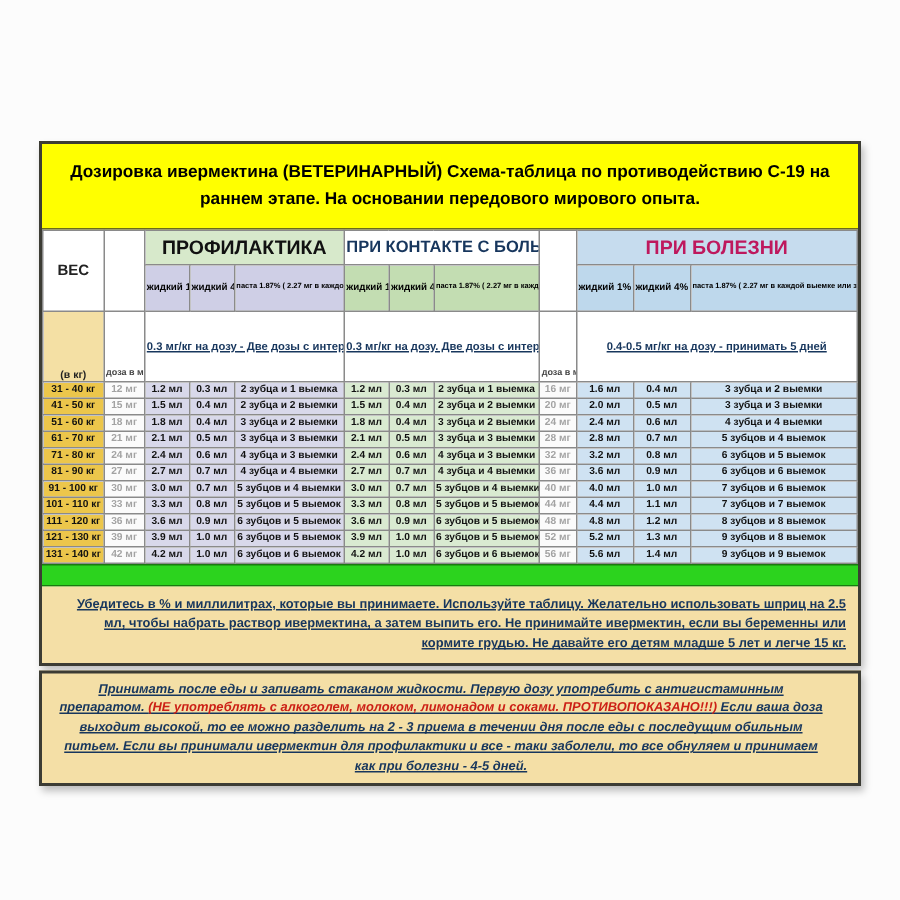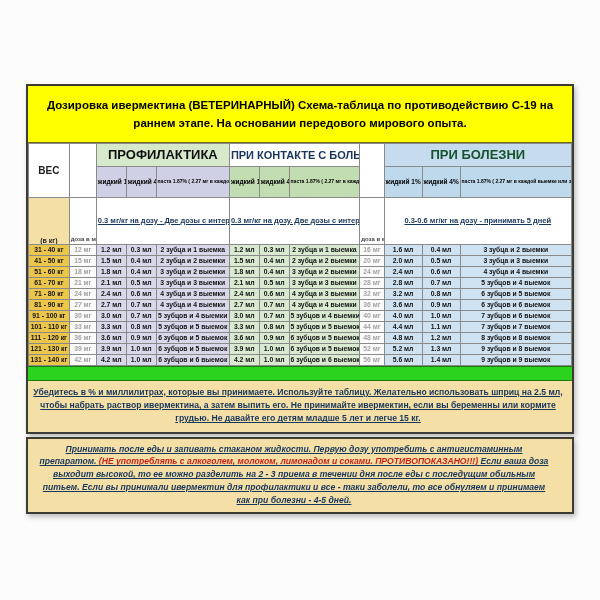--- a/index.html
+++ b/index.html
@@ -3,21 +3,21 @@
 <meta charset="utf-8">
 <style>
   html,body{margin:0;padding:0;}
   body{
     width:600px;height:600px;
     background:#fcfcfc;
     font-family:"Liberation Sans", sans-serif;
     position:relative;
     overflow:hidden;
   }
-  .sheet-wrap{position:absolute;left:26px;top:84px;width:548px;}
+  .sheet-wrap{position:absolute;left:26px;top:94px;width:548px;}
   .sheet{
     border:2px solid #3c3c34;
     box-shadow:2px 3px 5px rgba(0,0,0,0.25);
     background:#fff;
   }
   .title-bar{
     background:#ffff00;
     color:#000;
     font-weight:bold;
     font-size:11.5px;
@@ -35,21 +35,21 @@
     border:1px solid #8a8a8a;
     padding:0 1px;
     text-align:center;
     overflow:hidden;
     white-space:nowrap;
   }
   
   .sec-title{font-size:13px;font-weight:bold;height:22px;}
   .sec-proph{background:#d7e9cb;color:#111;margin-left:25px;}
   .sec-contact{background:#ffffff;color:#17365d;font-size:11px;}
-  .sec-illness{background:#c6dcee;color:#14532d;}
+  .sec-illness{background:#c6dcee;color:#be185d;}
   
   .sub{font-size:6.5px;font-weight:bold;line-height:1.15;height:30px;white-space:normal;}
   .sub-paste{font-size:5px;}
   .bg-lav{background:#cfcfe6;}
   .bg-grn{background:#c3ddb2;}
   .bg-blu{background:#bed8ec;}
   .bg-white{background:#ffffff;}
   .ves-cell{background:#ffffff;font-size:10px;font-weight:bold;color:#222;}
   
   .instr{
@@ -77,23 +77,23 @@
     background:#2cd31e;
     border-top:1px solid #1a7a10;
     border-bottom:1px solid #1a7a10;
   }
   .note1{
     background:#f4dfa6;
     color:#17365d;
     font-size:8.6px;
     font-weight:bold;
     text-decoration:underline;
-    text-align:center;
+    text-align:right;
     line-height:1.55;
-    padding:5px 8px 6px 4px;
+    padding:5px 8px 6px 20px;
   }
   .note2{
     margin-top:3px;
     border:2px solid #3c3c34;
     box-shadow:2px 3px 5px rgba(0,0,0,0.25);
     background:#f4dfa6;
     color:#17365d;
     font-size:8.6px;
     font-weight:bold;
     font-style:italic;
@@ -146,21 +146,21 @@
           <th class="sub bg-blu">жидкий 1% (10 мг/мл)</th>
           <th class="sub bg-blu">жидкий 4% (40 мг/мл)</th>
           <th class="sub sub-paste bg-blu">паста 1.87% ( 2.27 мг в каждой выемке или зубце поршня шприца)</th>
         </tr>
         <tr>
           <td class="kg-cell">(в кг)</td>
           <td class="dosehdr">доза в мг/сутки</td>
           <td class="instr" colspan="3">0.3 мг/кг на дозу - Две дозы с интервалом 48 часов, затем одна доза каждые 2 недели или 0.3 мг/кг раз в неделю. 4 недели потом месяц перерыв</td>
           <td class="instr" colspan="3">0.3 мг/кг на дозу. Две дозы с интервалом 48 часа</td>
           <td class="dosehdr">доза в мг/сутки</td>
-          <td class="instr" colspan="3">0.3-0.6 мг/кг на дозу - принимать 5 дней</td>
+          <td class="instr" colspan="3">0.4-0.5 мг/кг на дозу - принимать 5 дней</td>
         </tr>
       </thead>
       <tbody id="rows">
           <tr>
             <td class="c-weight">31 - 40 кг</td>
             <td class="c-dose">12 мг</td>
             <td class="c-p">1.2 мл</td>
             <td class="c-p">0.3 мл</td>
             <td class="c-p">2 зубца и 1 выемка</td>
             <td class="c-c">1.2 мл</td>

